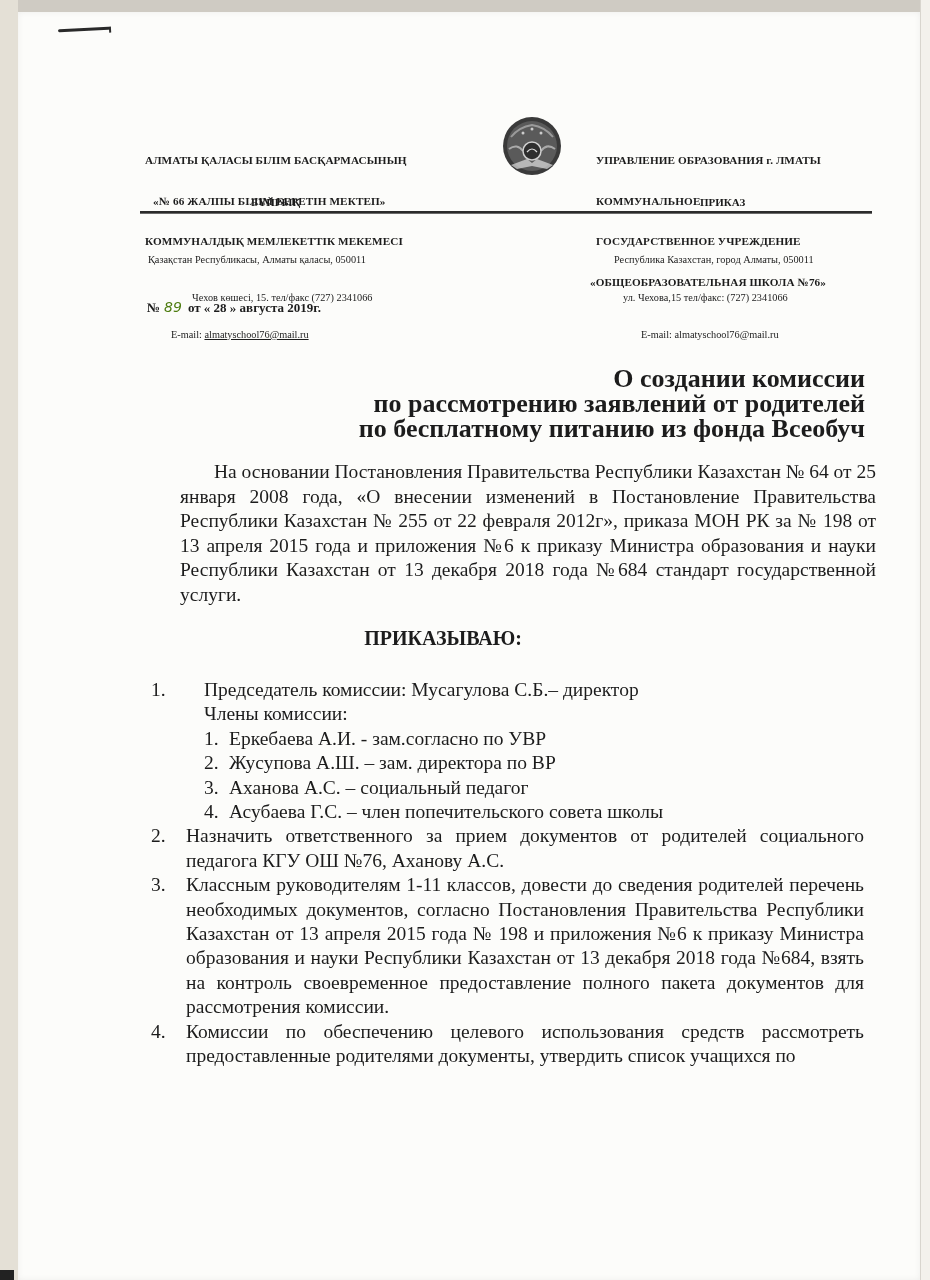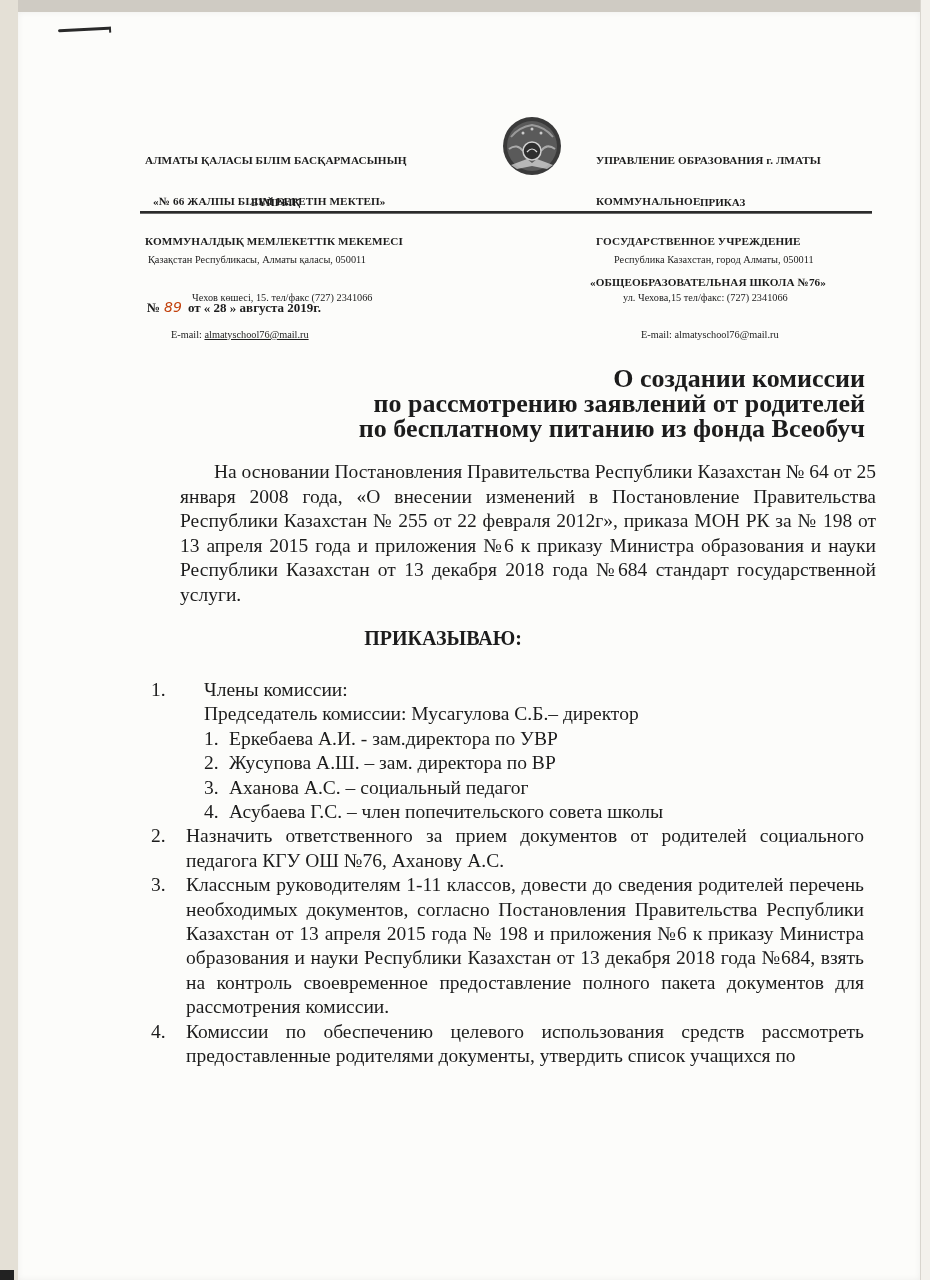--- a/index.html
+++ b/index.html
@@ -135,21 +135,21 @@
       left: 147px;
       top: 299px;
       font-weight: bold;
       font-size: 13px;
       white-space: pre;
     }
     .order-line .hand {
       font-family: "DejaVu Sans", sans-serif;
       font-weight: normal;
       font-style: italic;
-      color: #c2410c;
+      color: #4d7c0f;
       font-size: 14px;
       margin: 0 6px 0 4px;
     }
 
     .title {
       position: absolute;
       right: 65px;
       top: 366px;
       text-align: right;
       font-weight: bold;
@@ -284,24 +284,24 @@
 
 <div class="body-text">
   <p>На основании Постановления Правительства Республики Казахстан № 64 от 25 января 2008 года, «О внесении изменений в Постановление Правительства Республики Казахстан № 255 от 22 февраля 2012г», приказа МОН РК за № 198 от 13 апреля 2015 года и приложения №6 к приказу Министра образования и науки Республики Казахстан от 13 декабря 2018 года №684 стандарт государственной услуги.</p>
 </div>
 
 <div class="decree">ПРИКАЗЫВАЮ:</div>
 
 <ol class="items">
   <li class="item">
     <span class="num">1.</span>
+    <div class="sub">Председатель комиссии: Мусагулова С.Б.– директор</div>
     <div class="sub">Члены комиссии:</div>
-    <div class="sub">Председатель комиссии: Мусагулова С.Б.– директор</div>
     <ol class="members">
-      <li class="member"><span class="num">1.</span><span>Еркебаева А.И. - зам.директора по УВР</span></li>
+      <li class="member"><span class="num">1.</span><span>Еркебаева А.И. - зам.согласно по УВР</span></li>
       <li class="member"><span class="num">2.</span><span>Жусупова А.Ш. – зам. директора по ВР</span></li>
       <li class="member"><span class="num">3.</span><span>Аханова А.С. – социальный педагог</span></li>
       <li class="member"><span class="num">4.</span><span>Асубаева Г.С. – член попечительского совета школы</span></li>
     </ol>
   </li>
   <li class="item">
     <span class="num">2.</span>
     <div>Назначить ответственного за прием документов от родителей социального педагога КГУ ОШ №76, Аханову А.С.</div>
   </li>
   <li class="item">

